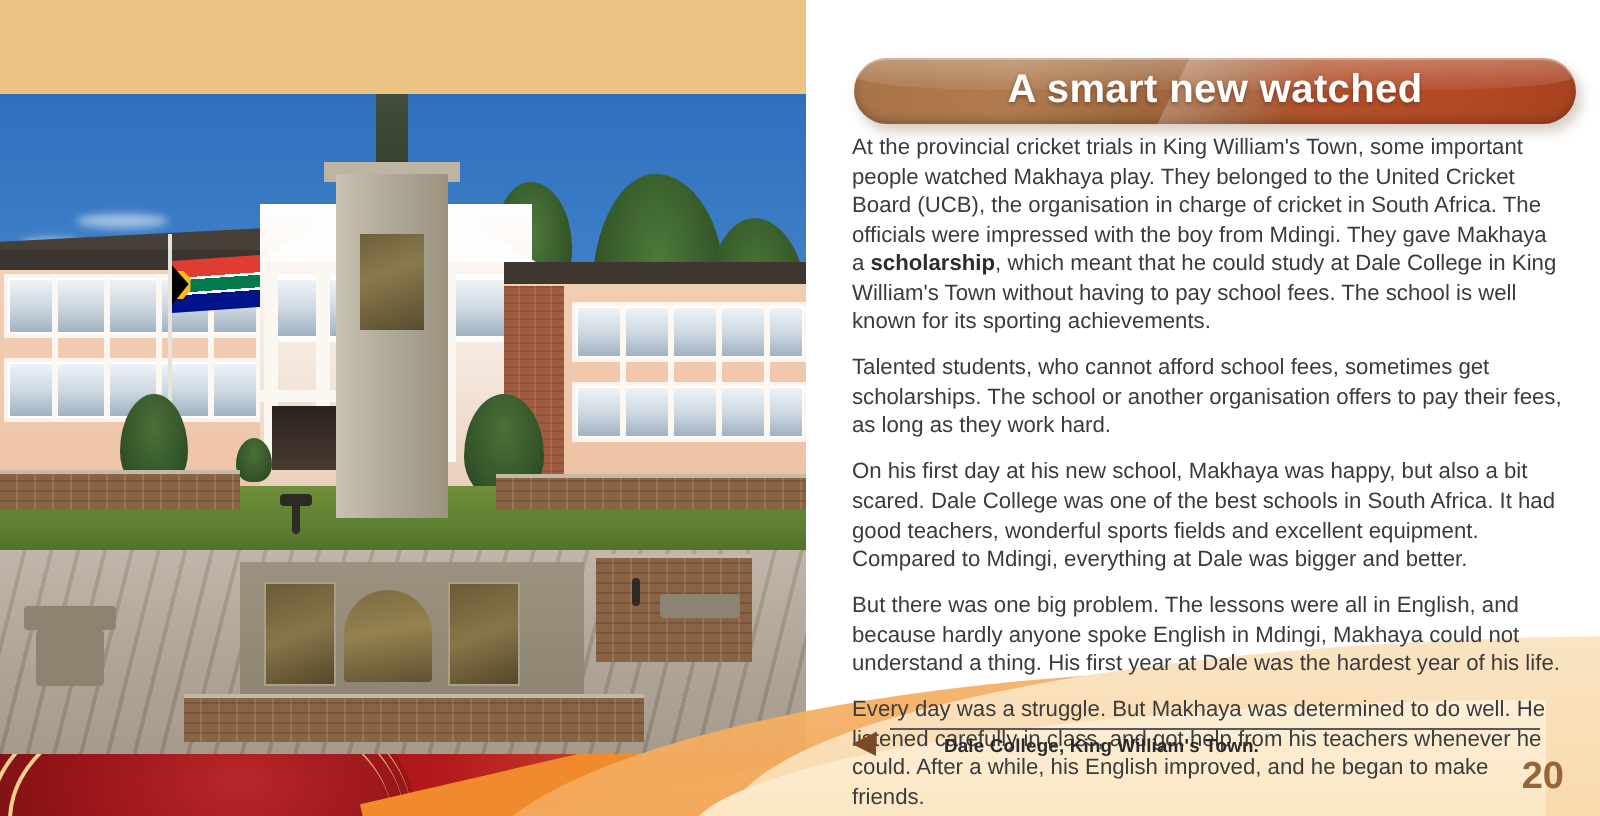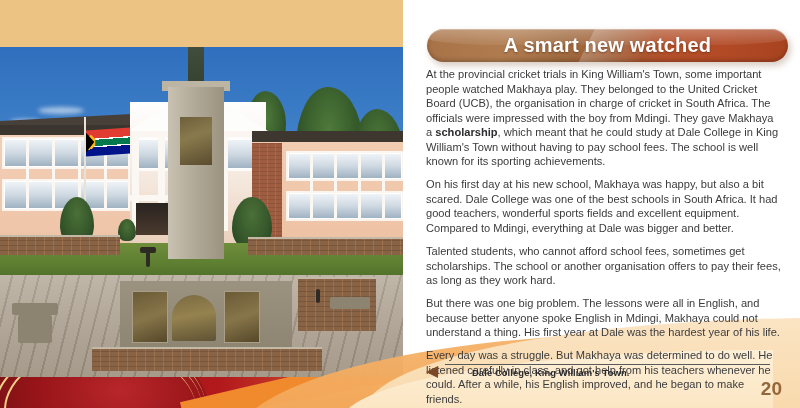--- a/index.html
+++ b/index.html
@@ -426,23 +426,23 @@
 
     <div class="title-pill-shadow"></div>
     <div class="title-pill">
       <div class="pill-gloss"></div>
       <div class="pill-swipe"></div>
     </div>
     <div class="title-text">A smart new watched</div>
 
     <div class="body-copy">
         <p><span>At the provincial cricket trials in King William's Town, some important people watched Makhaya play.  They belonged to the United Cricket Board (UCB), the organisation in charge of cricket in South Africa.  The officials were impressed with the boy from Mdingi.  They gave Makhaya a </span><b>scholarship</b><span>, which meant that he could study at Dale College in King William's Town without having to pay school fees.  The school is well known for its sporting achievements.</span></p>
+        <p><span>Talented students, who cannot afford school fees, sometimes get scholarships.  The school or another organisation offers to pay their fees, as long as they work hard.</span></p>
         <p><span>On his first day at his new school, Makhaya was happy, but also a bit scared.  Dale College was one of the best schools in South Africa.  It had good teachers, wonderful sports fields and excellent equipment.  Compared to Mdingi, everything at Dale was bigger and better.</span></p>
-        <p><span>Talented students, who cannot afford school fees, sometimes get scholarships.  The school or another organisation offers to pay their fees, as long as they work hard.</span></p>
-        <p><span>But there was one big problem.  The lessons were all in English, and because better anyone spoke English in Mdingi, Makhaya could not understand a thing.  His first year at Dale was the hardest year of his life.</span></p>
+        <p><span>But there was one big problem.  The lessons were all in English, and because hardly anyone spoke English in Mdingi, Makhaya could not understand a thing.  His first year at Dale was the hardest year of his life.</span></p>
         <p><span>Every day was a struggle.  But Makhaya was determined to do well. He listened carefully in class, and got help from his teachers whenever he could.  After a while, his English improved, and he began to make friends.</span></p>
       </div>
 
     <div class="caption-rule"></div>
     <div class="caption-arrow"></div>
     <div class="caption-text">Dale College, King William's Town.</div>
 
     <div class="page-number">20</div>
   </div>
 

